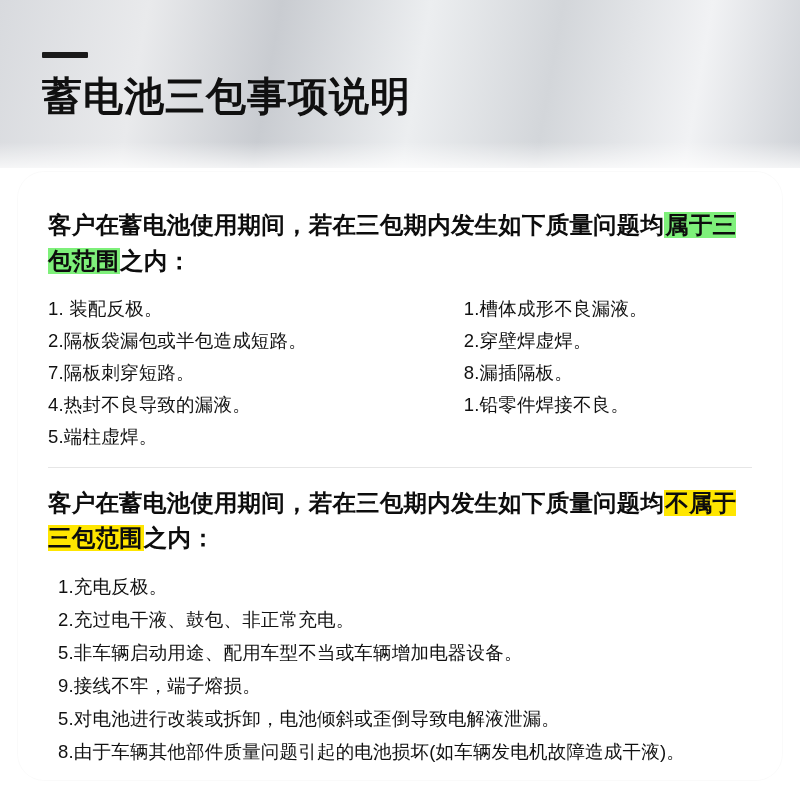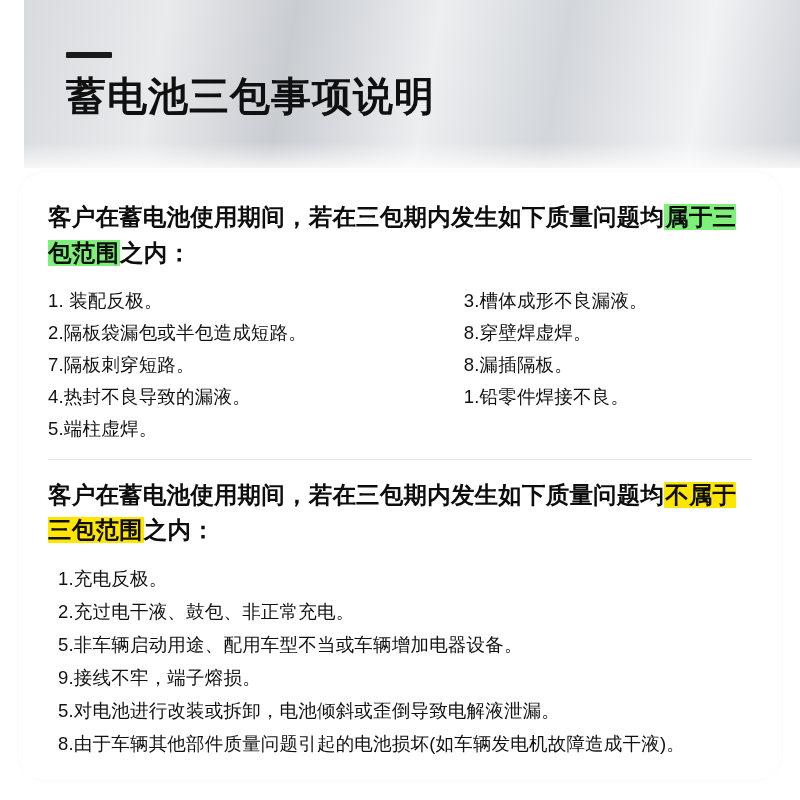--- a/index.html
+++ b/index.html
@@ -19,21 +19,20 @@
     height: 800px;
     background: #ffffff;
     box-sizing: border-box;
   }
   
   .header {
     position: relative;
     height: 168px;
     background: linear-gradient(100deg, #d8dade 0%, #e9eaec 18%, #c9ccd1 34%, #eceef0 52%, #d3d6da 68%, #f1f2f4 86%, #cfd2d7 100%);
     overflow: hidden;
-    margin-left: 24px;
   }
   .header::after {
     content: "";
     position: absolute;
     left: 0; right: 0; bottom: 0;
     height: 26px;
     background: linear-gradient(180deg, rgba(255,255,255,0) 0%, rgba(255,255,255,0.75) 100%);
   }
   .header-inner {
     position: absolute;
@@ -67,20 +66,21 @@
     box-shadow: 0 0 0 1px rgba(0,0,0,0.02);
     box-sizing: border-box;
     padding: 28px 30px 10px 30px;
   }
   .section-heading {
     font-size: 23.5px;
     font-weight: bold;
     color: #0d0d0d;
     line-height: 1.52;
     letter-spacing: 0.2px;
+    margin-top: 8px;
   }
   .hl-green {
     background: #7ef07a;
     padding: 0 1px;
   }
   .hl-yellow {
     background: #ffe600;
     padding: 0 1px;
   }
   .items-2col {
@@ -144,22 +144,22 @@
 
     <div class="items-2col">
       <div class="col left">
         <div class="item">1. 装配反极。</div>
         <div class="item">2.隔板袋漏包或半包造成短路。</div>
         <div class="item">7.隔板刺穿短路。</div>
         <div class="item">4.热封不良导致的漏液。</div>
         <div class="item">5.端柱虚焊。</div>
       </div>
       <div class="col right">
-        <div class="item">3.槽体成形不良漏液。</div>
-        <div class="item">8.穿壁焊虚焊。</div>
+        <div class="item">1.槽体成形不良漏液。</div>
+        <div class="item">2.穿壁焊虚焊。</div>
         <div class="item">8.漏插隔板。</div>
         <div class="item">1.铅零件焊接不良。</div>
       </div>
     </div>
 
     <div class="divider"></div>
 
     <div class="section2">
       <div class="section-heading">
         <span>客户在蓄电池使用期间，若在三包期内发生如下质量问题均</span><span class="hl-yellow">不属于三包范围</span><span>之内：</span>

